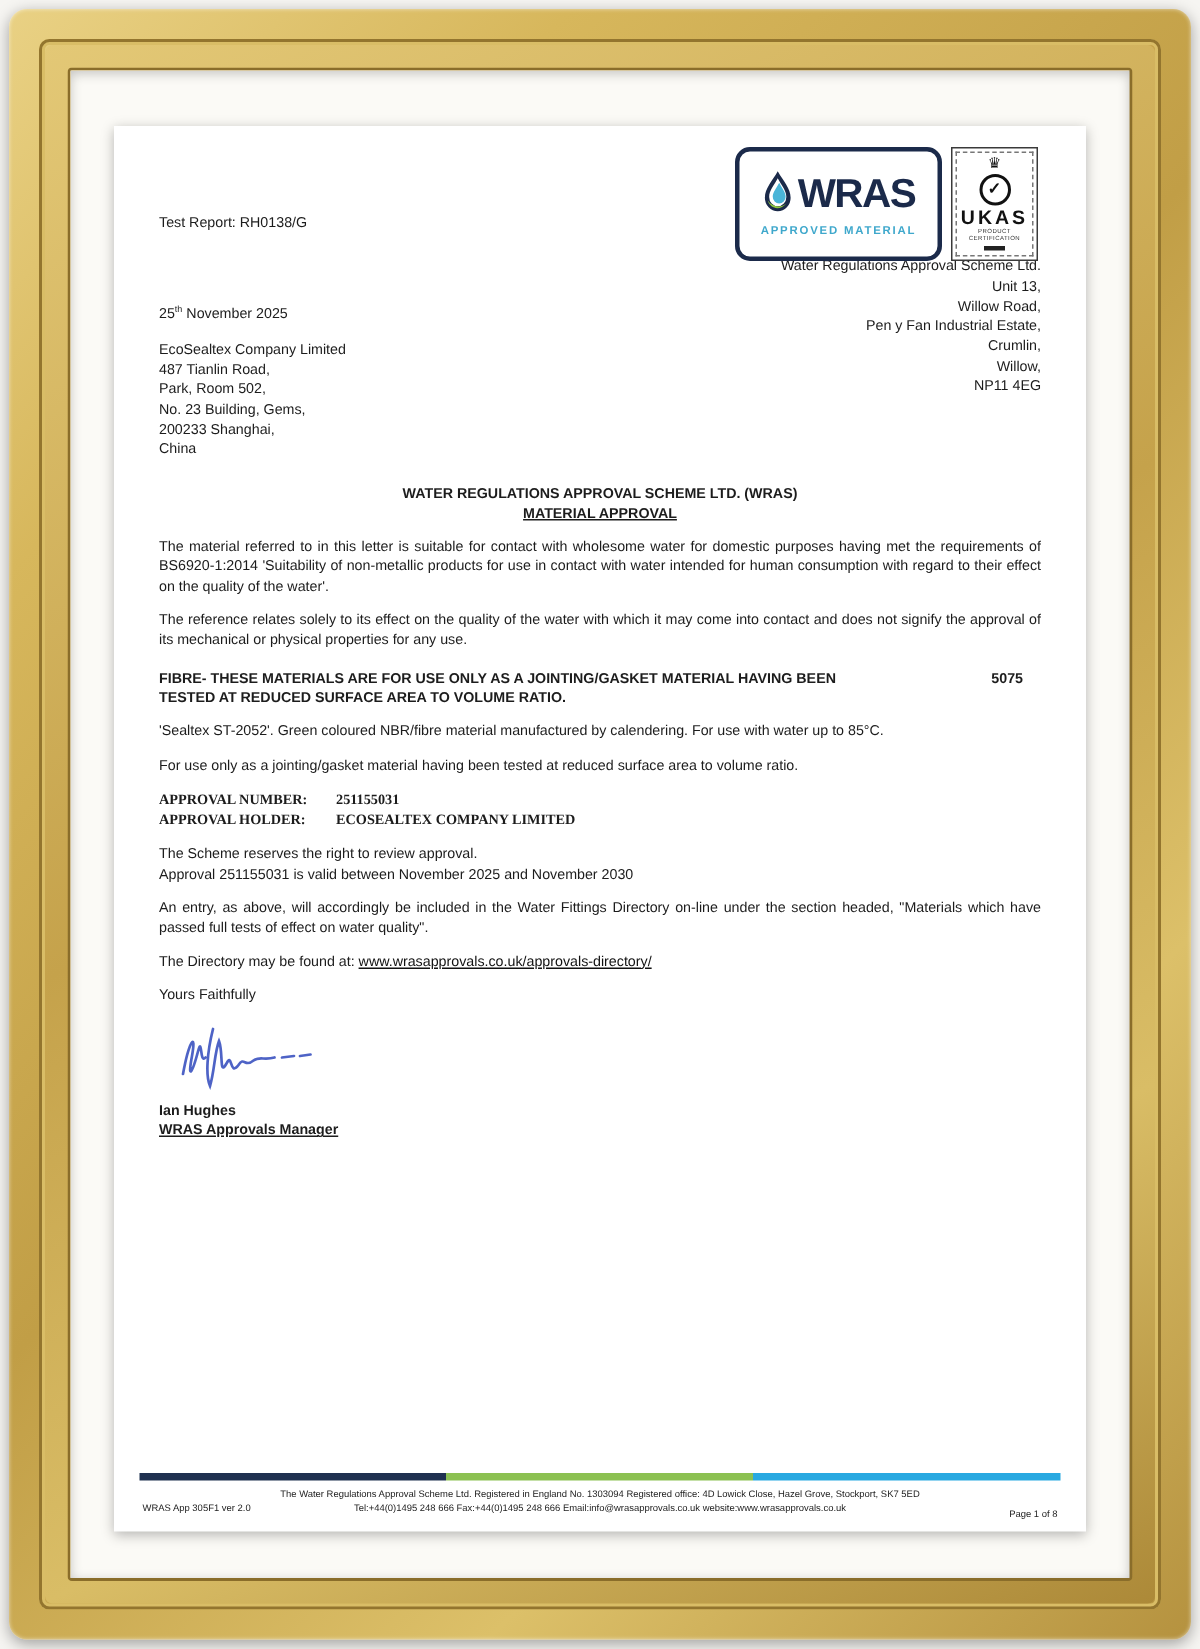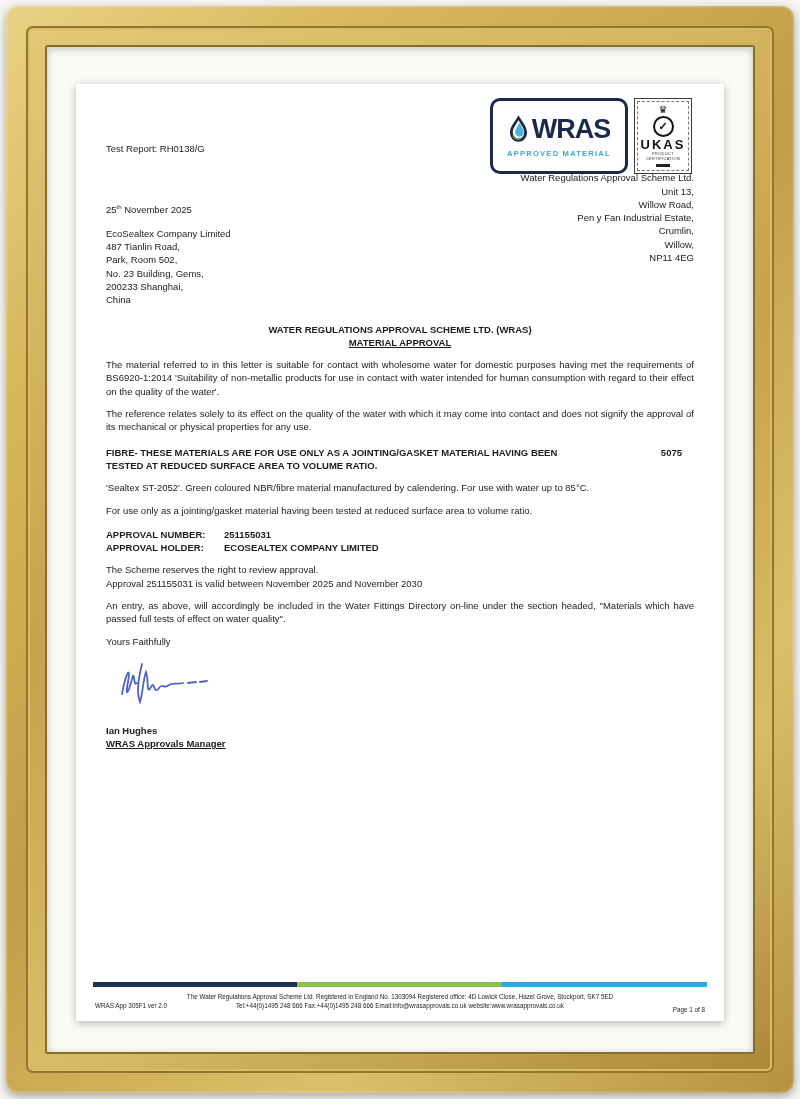--- a/index.html
+++ b/index.html
@@ -53,29 +53,29 @@
   .title-block{text-align:center;font-weight:bold;margin-top:16px;}
   .title-block .u{text-decoration:underline;}
 
   p{margin:9px 0 0;}
   .just{text-align:justify;}
 
   .fibre{display:flex;margin-top:12px;font-weight:bold;}
   .fibre-text{width:487px;}
   .fibre-code{margin-left:auto;margin-right:12px;}
 
-  .kv-block{margin-top:11px;font-weight:bold;}
+  .kv-block{margin-top:11px;font-weight:bold;font-family:Liberation Serif, serif;}
   .kv{display:flex;}
   .kv .k{width:118px;}
 
   .link{color:#111;text-decoration:underline;cursor:pointer;}
 
   .sig{margin:4px 0 2px 6px;}
   .sig svg{display:block;}
-  .signatory{margin-top:16px;font-weight:bold;}
+  .signatory{margin-top:4px;font-weight:bold;}
   .signatory .role{text-decoration:underline;}
 
   
   .footer{position:absolute;left:17px;right:17px;bottom:10px;}
   .bar{height:5px;background:linear-gradient(90deg,
       #1f3150 0%,#1f3150 33.3%,#8cc152 33.3%,#8cc152 66.6%,#29a9e1 66.6%,#29a9e1 100%);}
   .foot-text{position:relative;margin-top:5px;text-align:center;font-size:6.3px;line-height:1.55;color:#222;}
   .doc-ref{position:absolute;left:2px;bottom:0;font-size:6.3px;color:#222;}
   .page-num{position:absolute;right:2px;bottom:-4px;font-size:6.3px;color:#222;}
 </style>
@@ -173,20 +173,23 @@
       </div>
     </div>
 
     <p style="">
       <span>The Scheme reserves the right to review approval.</span><br>
       <span>Approval 251155031 is valid between November 2025 and November 2030</span>
     </p>
 
     <p class="just">An entry, as above, will accordingly be included in the Water Fittings Directory on-line under the section headed, "Materials which have passed full tests of effect on water quality".</p>
 
+    <p>
+      <span>The Directory may be found at: </span><span class="link">www.wrasapprovals.co.uk/approvals-directory/</span>
+    </p>
 
     <p>Yours Faithfully</p>
 
     <div class="sig">
       <svg width="150" height="56" viewBox="0 0 150 56" aria-hidden="true">
         <path d="M10 42 C14 20 19 13 16 30 C13 46 16 42 20 27 C23 16 21 36 25 31
                  M30 12 C26 28 25 43 28 50 C31 40 31 28 34 20 C37 28 34 44 39 35
                  C43 27 41 44 47 36 C51 30 51 38 57 33 C61 30 64 33 71 31
                  M76 31 L84 30 M88 30 L95 29" fill="none" stroke="#3b52c0" stroke-width="1.8" stroke-linecap="round" opacity="0.9"></path>
       </svg>

